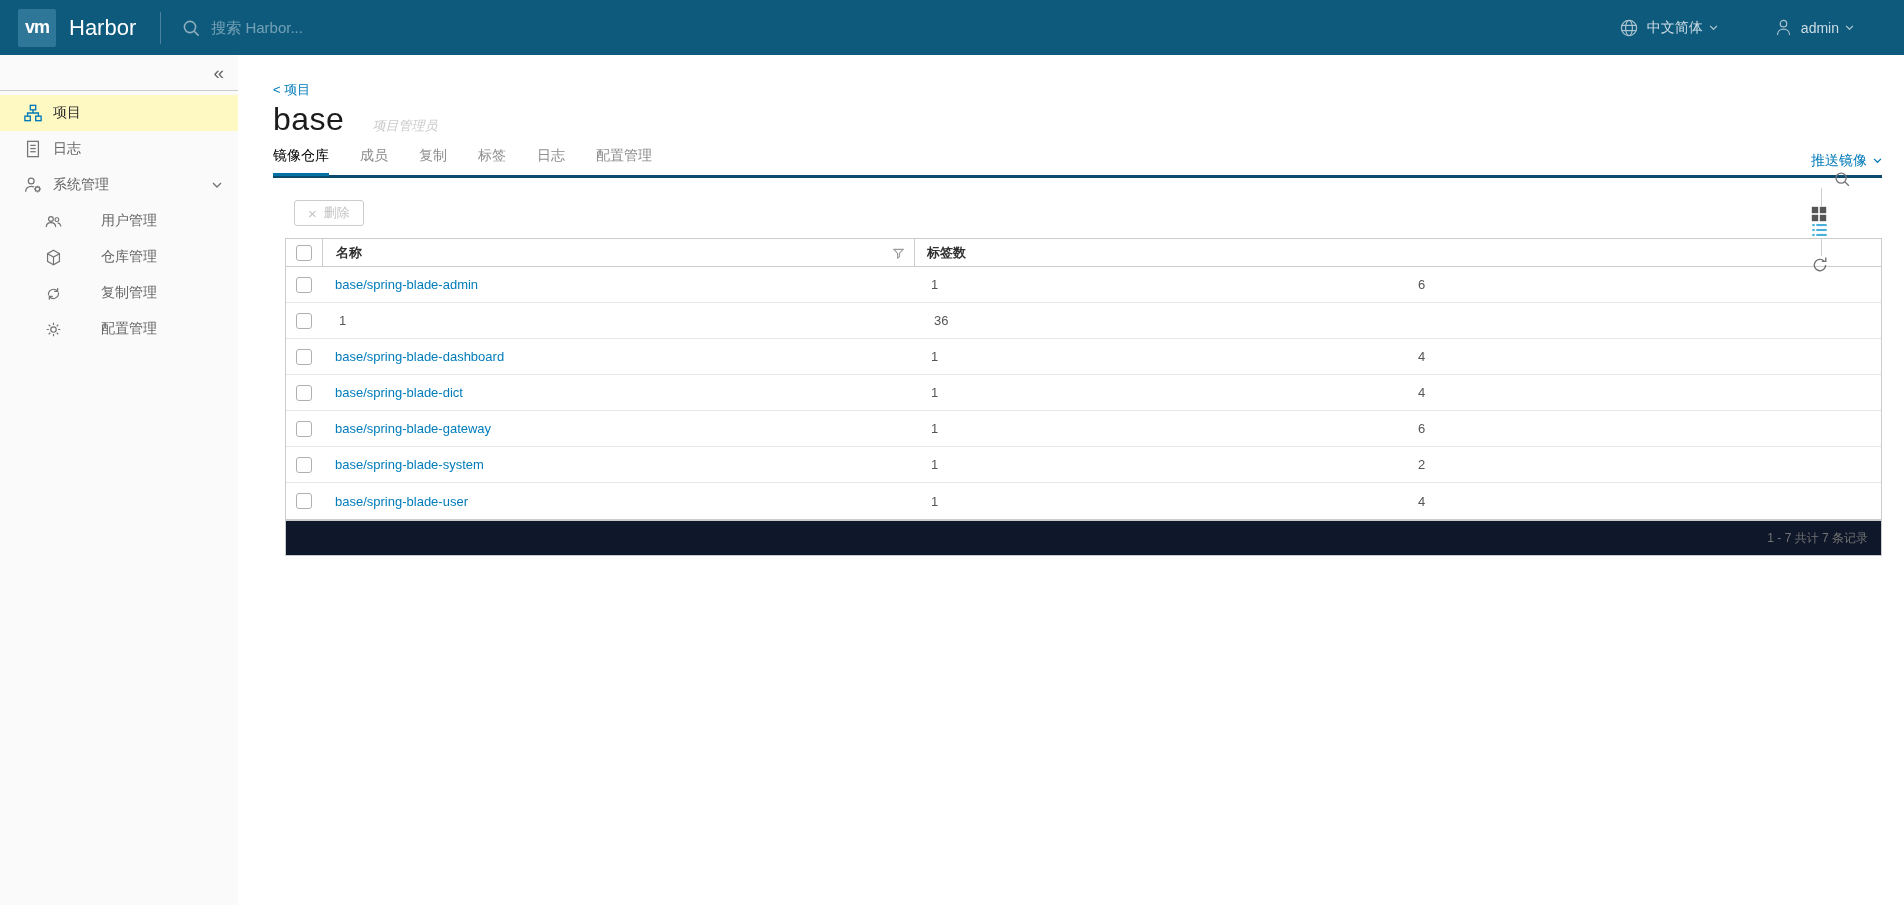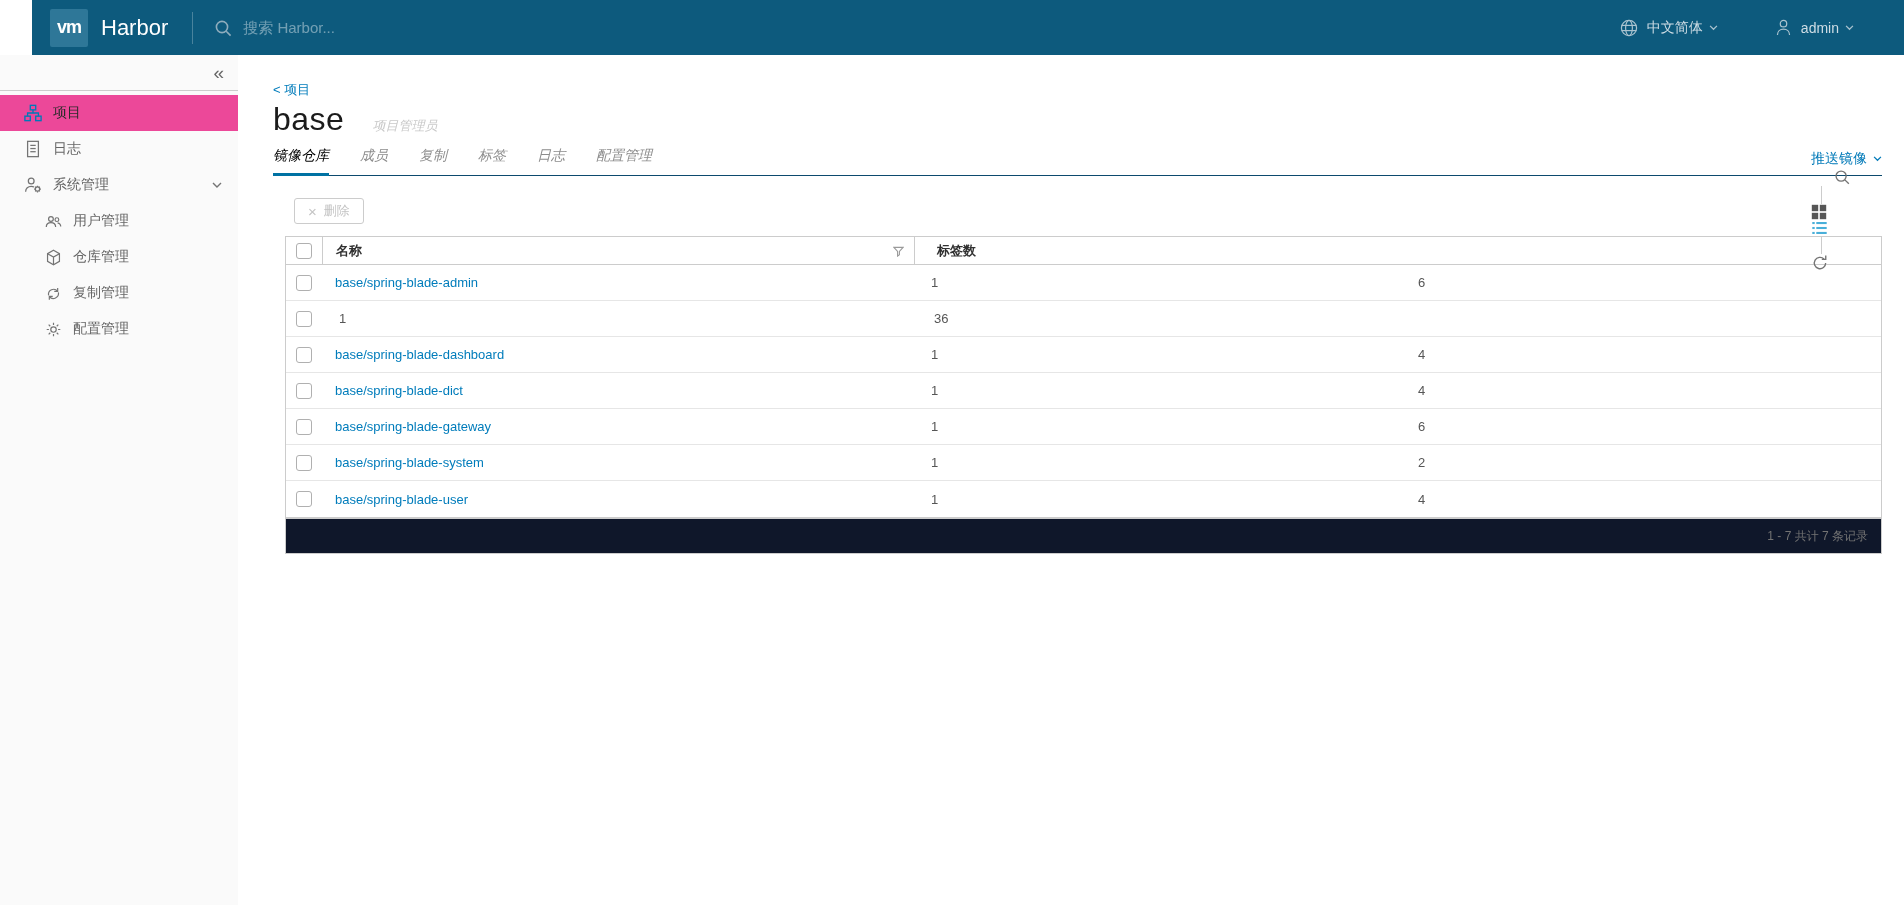--- a/index.html
+++ b/index.html
@@ -1,20 +1,20 @@
 <!DOCTYPE html>
 <html><head>
 <meta charset="utf-8">
 <style>
   * { box-sizing: border-box; margin: 0; padding: 0; }
   html,body { width:1904px; height:905px; overflow:hidden; background:#fff;
     font-family:"Liberation Sans", sans-serif; }
 
   
-  .header { height:55px; background:#0d5a7d; display:flex; align-items:center; color:#fff;margin-left:32px; }
+  .header { height:55px; background:#0d5a7d; display:flex; align-items:center; color:#fff; }
   .logo-box { width:38px; height:38px; background:#2e7798; border-radius:2px; margin-left:18px;
     display:flex; align-items:center; justify-content:center; font-weight:bold; font-size:18px; letter-spacing:-1px; }
   .app-name { font-size:22px; font-weight:300; margin-left:13px; }
   .hdr-divider { width:1px; height:32px; background:rgba(255,255,255,0.25); margin-left:24px; }
   .search-wrap { display:flex; align-items:center; margin-left:20px; }
   .search-wrap svg { color:#8fadbd; }
   .search-input { background:transparent; border:none; outline:none; color:rgba(255,255,255,0.85);
     font-size:15px; margin-left:10px; width:340px; font-family:"Liberation Sans",sans-serif; }
   .search-input::placeholder { color:rgba(255,255,255,0.42); }
   .hdr-right { margin-left:auto; display:flex; align-items:center; padding-right:50px; color:#cfdde5; font-size:14px; }
@@ -26,33 +26,33 @@
   
   .body-wrap { display:flex; height:850px; }
   .sidebar { width:238px; background:#fafafa; flex-shrink:0; }
   .collapse-row { height:36px; display:flex; align-items:center; justify-content:flex-end;
     padding-right:14px; border-bottom:1px solid #ccc; color:#666; font-size:19px; }
   .collapse-glyph { cursor:pointer; line-height:1; }
   .nav { padding-top:4px; }
   .nav-item { height:36px; display:flex; align-items:center; padding-left:24px;
     color:#666; font-size:14px; cursor:pointer; }
   .nav-item .nicon { width:18px; height:18px; margin-right:11px; color:#747474; flex-shrink:0; }
-  .nav-item.active { background:#ec4899; color:#2b2b2b; }
+  .nav-item.active { background:#fef9c3; color:#2b2b2b; }
   .nav-item.active .nicon { color:#0079b8; }
   .nav-item .chev { margin-left:auto; margin-right:16px; color:#747474; }
-  .sub-item { padding-left:45px; }
+  .sub-item { padding-left:45px;gap:28px; }
   .sub-item .nicon { width:17px; height:17px; }
 
   
   .content { flex:1; background:#fff; padding:25px 22px 0 35px; }
   .back-link { color:#007cbb; font-size:13px; text-decoration:none; display:inline-block; cursor:pointer; }
   .title-row { display:flex; align-items:baseline; margin-top:2px; }
   .page-title { font-size:32px; font-weight:300; color:#1b1b1b; letter-spacing:0.5px; }
   .role-badge { font-size:13px; font-style:italic; color:#c9c9c9; margin-left:28px;text-align:center; }
-  .tabs { display:flex; border-bottom:1px solid #0c4a6e; margin-top:9px;font-style:italic; }
+  .tabs { display:flex; border-bottom:3px solid #0c4a6e; margin-top:9px; }
   .tab { font-size:14px; color:#8c8c8c; padding-bottom:8px; margin-right:31px;
     border-bottom:3px solid transparent; margin-bottom:-1px; cursor:pointer; }
   .tab.active { color:#000; border-bottom-color:#0072a3; }
 
   .toolbar { display:flex; align-items:center; margin-top:20px; height:30px; }
   .btn-delete { display:flex; align-items:center; gap:7px; margin-left:21px; height:26px;
     padding:0 13px; border:1px solid #ccc; border-radius:3px; background:transparent;
     color:#c3c3c3; font-size:13px; cursor:default; font-family:"Liberation Sans",sans-serif; }
   .btn-delete .x { font-size:15px; line-height:1; }
   .toolbar-right { margin-left:auto; display:flex; align-items:flex-start;flex-direction:column; }
@@ -66,21 +66,21 @@
 
   
   .grid { margin-top:10px; margin-left:12px; border:1px solid #ccc; font-size:13px; }
   .grow { display:grid; grid-template-columns:36px 592px 484px auto; align-items:center; }
   .ghead { height:28px; font-weight:bold; color:#313131; border-bottom:1px solid #ccc; background:#fff; }
   .ghead .hcell { display:flex; align-items:center; height:28px; padding-left:13px;
     border-left:1px solid #ccc; }
   .ghead .hcell.first { border-left:none; justify-content:center; padding-left:0; }
   .hcell.name-col { justify-content:space-between; padding-right:10px; }
   .hcell .funnel { color:#9a9a9a; cursor:pointer; display:flex; }
-  .hcell.num { padding-left:22px; }
+  .hcell.num { padding-left:12px; }
   .hcell.dl { padding-left:20px; }
   .gbody .grow { height:36px; border-bottom:1px solid #e6e6e6; background:#fff; }
   .gbody .grow:last-child { border-bottom:none; }
   .cell-check { display:flex; justify-content:center; }
   .checkbox { width:16px; height:16px; border:1px solid #b0b0b0; border-radius:3px; background:#fff; cursor:pointer; }
   .cell-name { padding-left:13px; }
   .cell-name a { color:#007cbb; text-decoration:none; cursor:pointer; }
   .cell-num { padding-left:17px; color:#565656; }
   .cell-dl { padding-left:20px; color:#565656; }
   .gfoot { height:36px; border-top:2px solid #ccc; display:flex; align-items:center;

